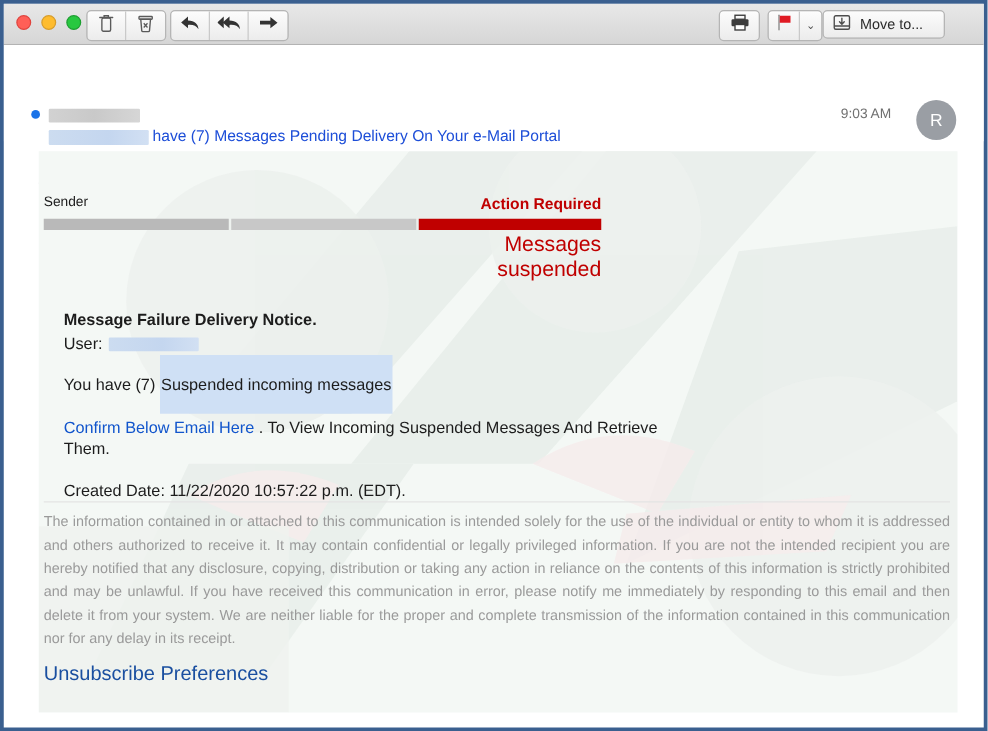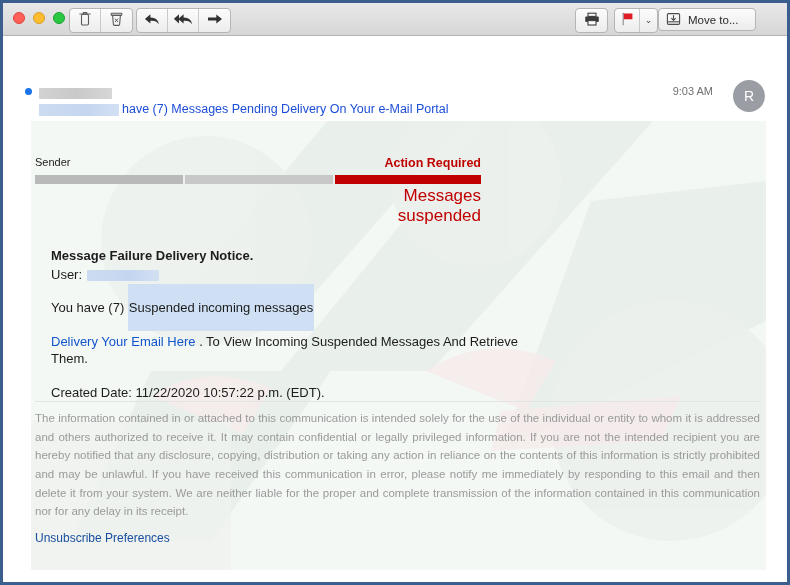--- a/index.html
+++ b/index.html
@@ -275,21 +275,21 @@
   .disclaimer-rule {
     position: absolute;
     left: 4px; top: 280px;
     width: 725px;
     height: 1px;
     background: #e3e3e3;
   }
   .unsub {
     position: absolute;
     left: 4px; top: 410px;
-    font-size: 12px;
+    font-size: 16px;
   }
 </style>
 </head>
 <body>
 
 <div class="window">
 
   <div class="toolbar">
 
     <div class="traffic">
@@ -448,21 +448,21 @@
         <div class="user-row">
           <span>User:</span><span class="redact redact-blue"></span>
         </div>
 
         <div class="p-block">
           <span>You have (7) </span><span class="hl">Suspended incoming messages</span>
         </div>
 
 
         <div class="p-block">
-          <a href="#" class="link">Delivery Your Email Here</a><span> . To View Incoming Suspended Messages And Retrieve Them.</span>
+          <a href="#" class="link">Confirm Below Email Here</a><span> . To View Incoming Suspended Messages And Retrieve Them.</span>
         </div>
 
         <div class="p-block">Created Date: 11/22/2020 10:57:22 p.m. (EDT).</div>
       </div>
 
       <div class="disclaimer-rule"></div>
       <div class="disclaimer">The information contained in or attached to this communication is intended solely for the use of the individual or entity to whom it is addressed and others authorized to receive it.  It may contain confidential or legally privileged information. If you are not the intended recipient you are hereby notified that any disclosure, copying, distribution or taking any action in reliance on the contents of this information is strictly prohibited and may be unlawful.  If you have received this communication in error, please notify me immediately by responding to this email and then delete it from your system. We are neither liable for the proper and complete transmission of the information contained in this communication nor for any delay in its receipt.</div>
 
       <div class="unsub">
         <a href="#" class="link-underline">Unsubscribe Preferences</a>

